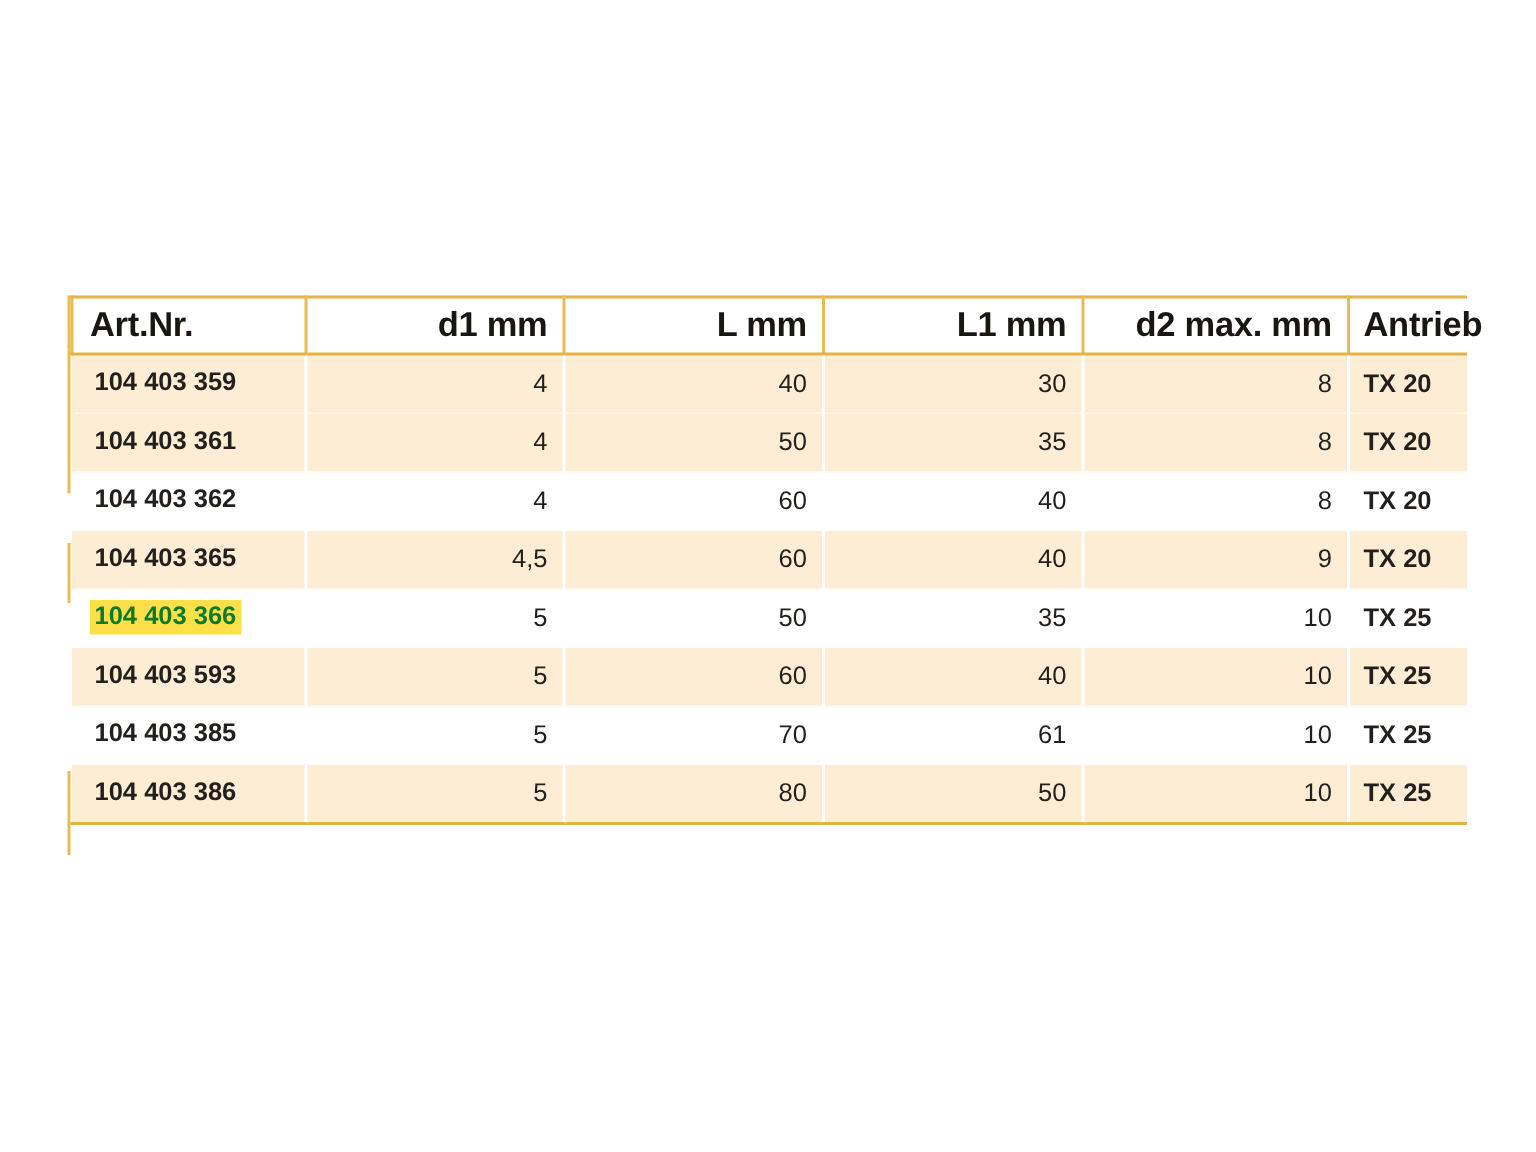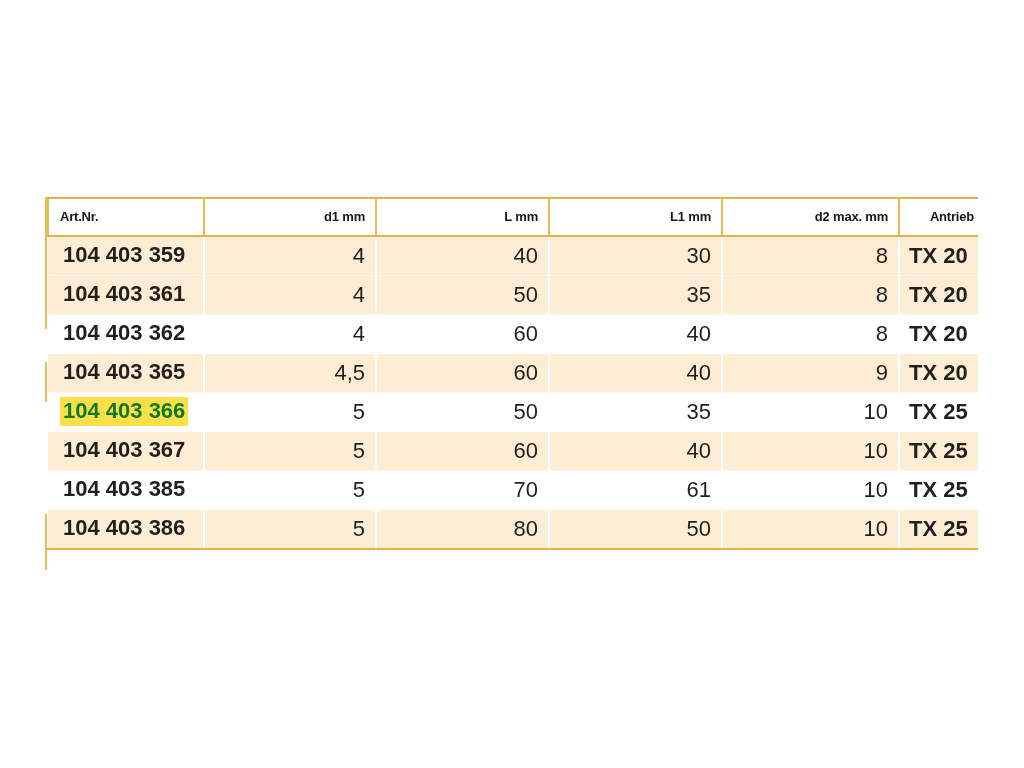--- a/index.html
+++ b/index.html
@@ -38,21 +38,21 @@
   col.c-antr   { width: 79px;  }
 
   
   thead tr {
     background: #ffffff;
   }
   thead th {
     background: #ffffff;
     color: #1a1713;
     font-weight: bold;
-    font-size: 13px;
+    font-size: 23px;
     letter-spacing: -0.2px;
     height: 34px;
     padding: 0 10px 2px 10px;
     vertical-align: middle;
     white-space: nowrap;
     border-top: 2px solid #e3b34a;
     border-bottom: 2px solid #e3b34a;
     border-right: 2px solid #e9bb55;
     text-align: right;
   }
@@ -68,21 +68,21 @@
     padding-right: 4px;
   }
 
   
   tbody td {
     height: 37px;
     padding: 0 10px 1px 10px;
     vertical-align: middle;
     text-align: right;
     color: #231f1c;
-    font-size: 22px;
+    font-size: 17px;
     white-space: nowrap;
     border-right: 2px solid #ffffff;
     border-bottom: 1px solid #ffffff;
   }
   tbody tr.beige td {
     background: #fcedd4;
   }
   tbody tr.white td {
     background: #ffffff;
   }
@@ -195,21 +195,21 @@
         </tr>
         <tr class="white highlight">
           <td class="col-art"><span class="artnum">104 403 366</span></td>
           <td>5</td>
           <td>50</td>
           <td>35</td>
           <td>10</td>
           <td class="col-antrieb">TX 25</td>
         </tr>
         <tr class="beige">
-          <td class="col-art"><span class="artnum">104 403 367</span></td>
+          <td class="col-art"><span class="artnum">104 403 593</span></td>
           <td>5</td>
           <td>60</td>
           <td>40</td>
           <td>10</td>
           <td class="col-antrieb">TX 25</td>
         </tr>
         <tr class="white">
           <td class="col-art"><span class="artnum">104 403 385</span></td>
           <td>5</td>
           <td>70</td>

